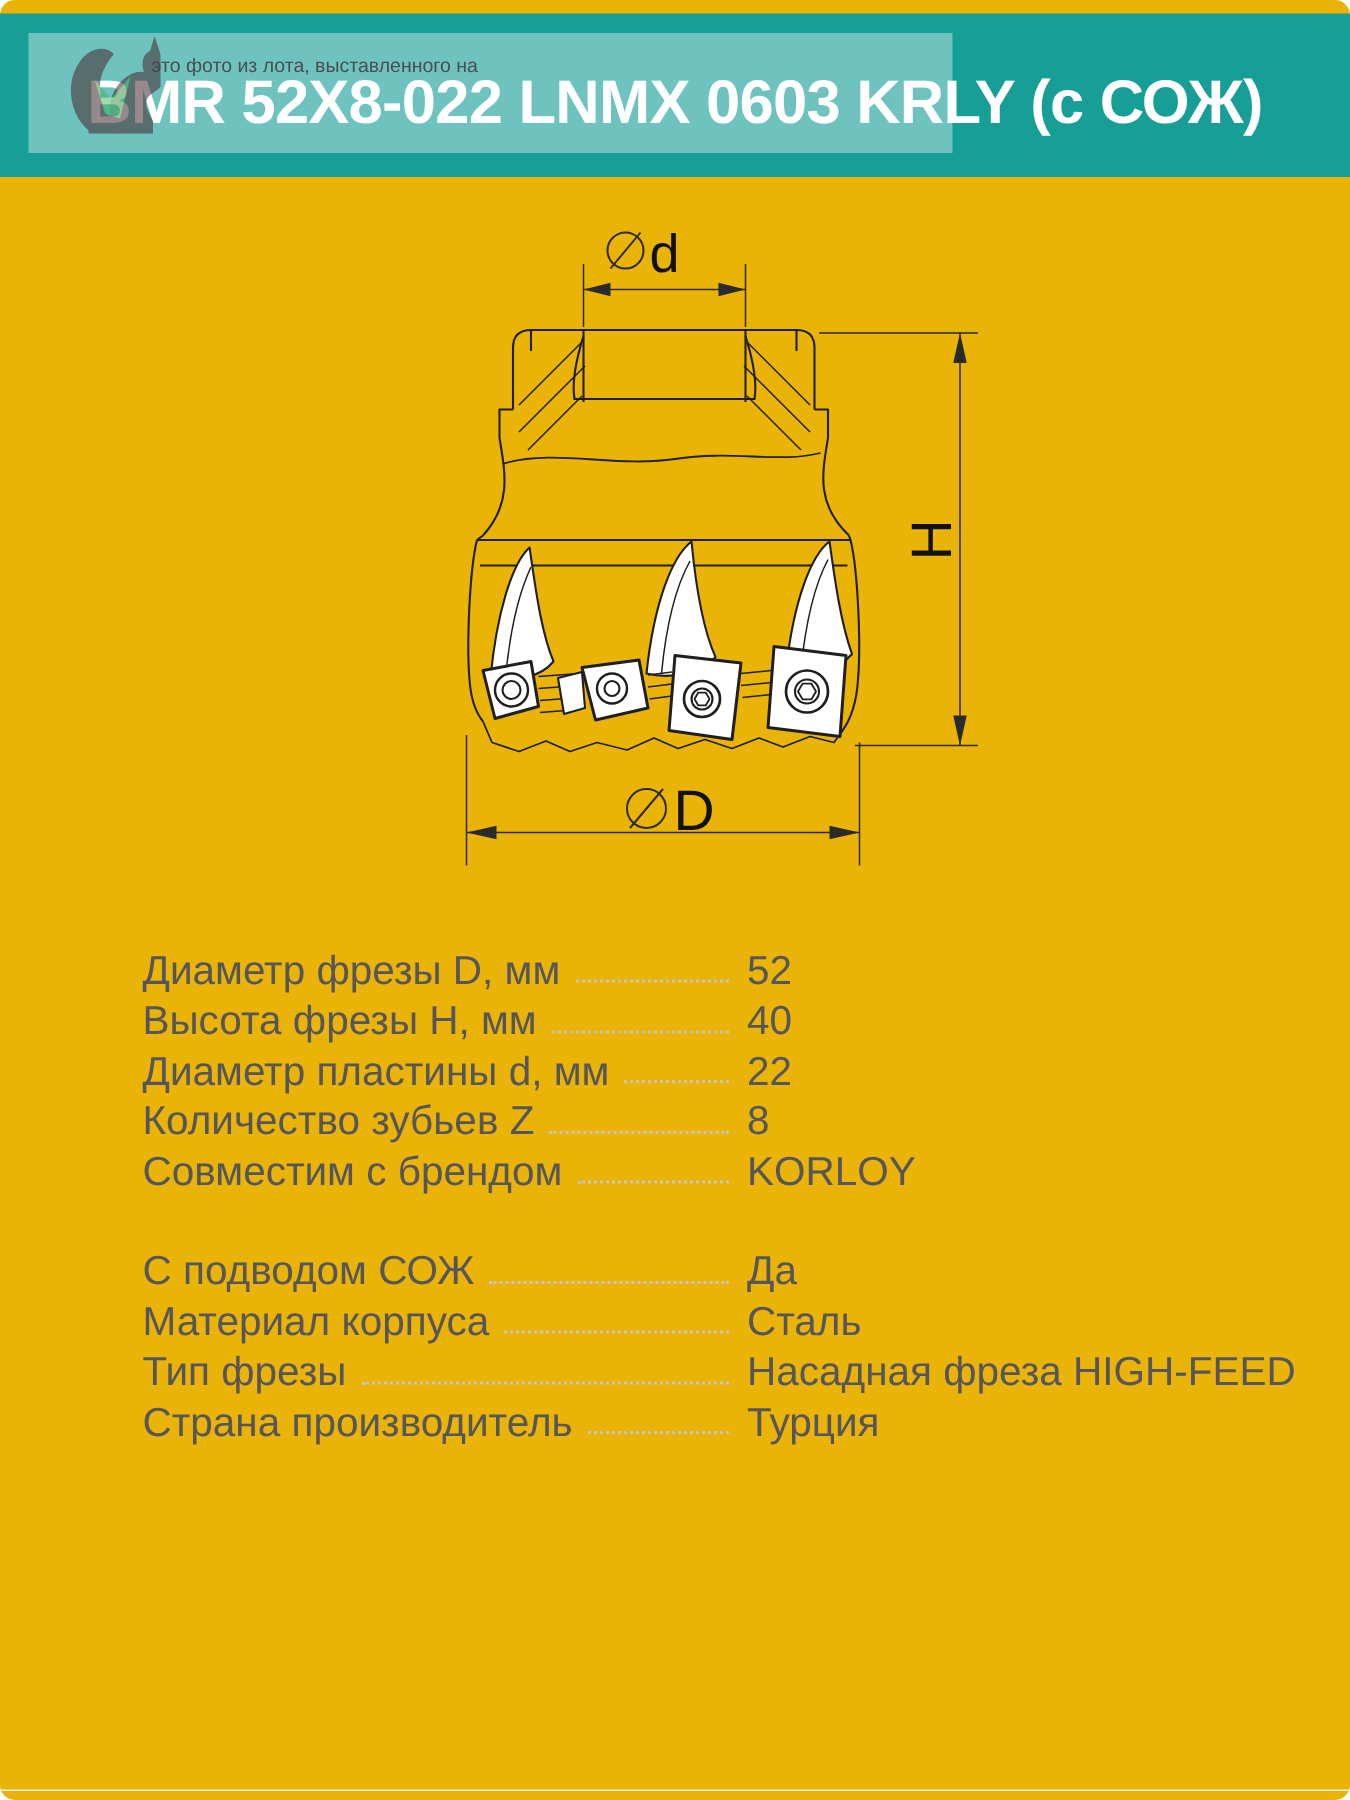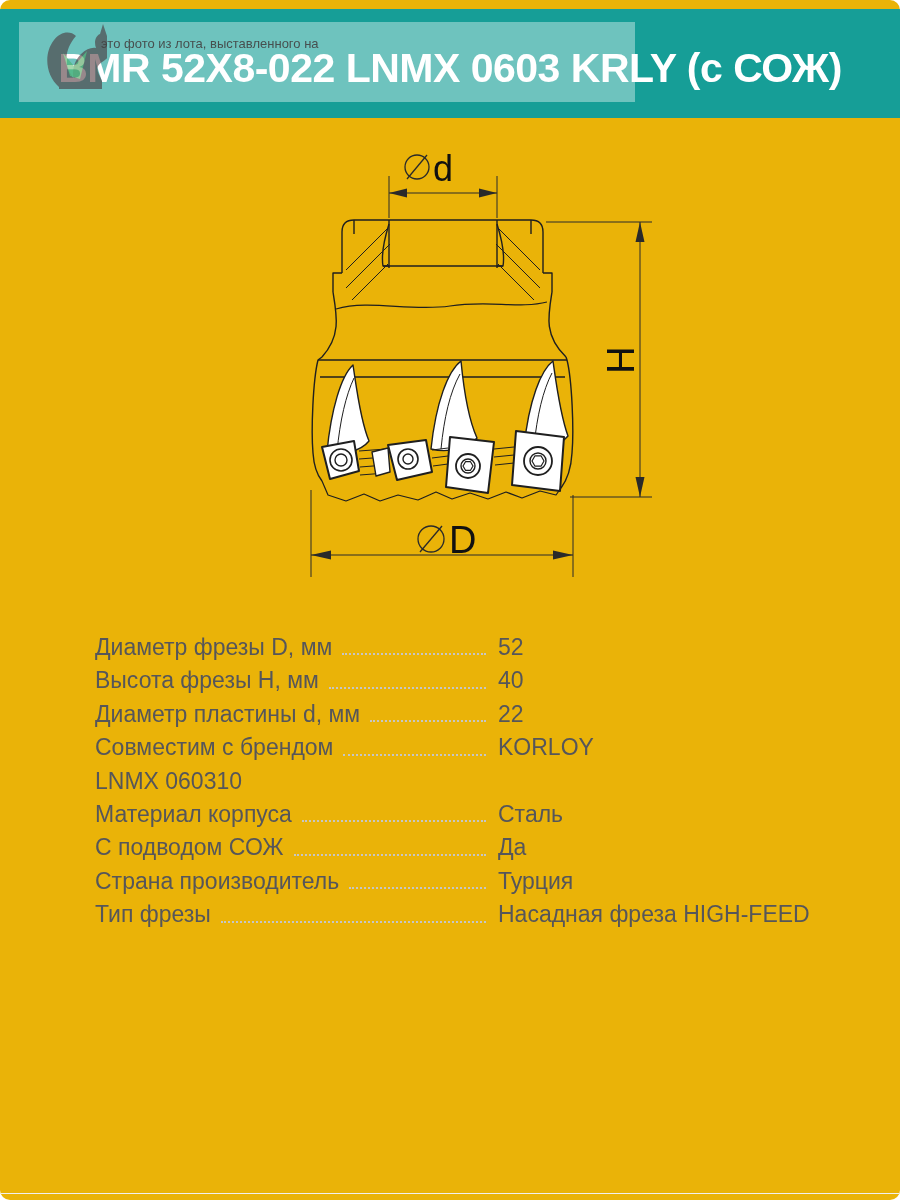--- a/index.html
+++ b/index.html
@@ -19,21 +19,21 @@
   .wm-site{position:absolute;left:104px;top:40px;width:240px;text-align:center;
            font-size:30px;font-weight:bold;color:#14605b;opacity:0.78;z-index:3;
            letter-spacing:0.5px;white-space:nowrap;}
 
   
   .drawing{position:absolute;left:250px;top:140px;width:450px;height:480px;}
 
   
   .specs{position:absolute;left:95px;top:631px;width:782px;}
   .spec-group2{}
-  .spec-row{display:flex;height:33.4px;line-height:33.4px;font-size:23px;color:#56565a;}
+  .spec-row{display:flex;height:33.4px;line-height:33.4px;font-size:27px;color:#56565a;}
   .spec-lhs{width:403px;display:flex;}
   .spec-label{white-space:nowrap;}
   .spec-leader{flex:1;position:relative;margin:0 12px 0 10px;min-width:14px;}
   .spec-leader::after{content:"";position:absolute;left:0;right:0;bottom:9px;
                       border-bottom:2px dotted #c6c6c6;}
   .spec-value{white-space:nowrap;}
 
   .bottom-line{position:absolute;left:0;top:1193px;width:900px;border-top:1px solid #f0f0f0;}
 </style>
 </head>
@@ -169,59 +169,65 @@
           </div>
         <span class="spec-value">40</span>
       </div>
       <div class="spec-row">
         <div class="spec-lhs">
             <span class="spec-label">Диаметр пластины d, мм</span>
             <span class="spec-leader"></span>
           </div>
         <span class="spec-value">22</span>
       </div>
+      <div class="spec-row">
+        <div class="spec-lhs">
+            <span class="spec-label">Количество зубьев Z</span>
+            <span class="spec-leader"></span>
+          </div>
+        <span class="spec-value">8</span>
+      </div>
     </div>
 
     <div class="spec-group2">
       <div class="spec-row">
         <div class="spec-lhs">
             <span class="spec-label">Совместим с брендом</span>
             <span class="spec-leader"></span>
           </div>
         <span class="spec-value">KORLOY</span>
       </div>
       <div class="spec-row">
-        <span class="spec-value">LNMX 060310</span>
+      </div>
+      <div class="spec-row">
+        <div class="spec-lhs">
+            <span class="spec-label">С подводом СОЖ</span>
+            <span class="spec-leader"></span>
+          </div>
+        <span class="spec-value">Да</span>
       </div>
       <div class="spec-row">
         <div class="spec-lhs">
             <span class="spec-label">Материал корпуса</span>
             <span class="spec-leader"></span>
           </div>
         <span class="spec-value">Сталь</span>
       </div>
       <div class="spec-row">
         <div class="spec-lhs">
-            <span class="spec-label">С подводом СОЖ</span>
-            <span class="spec-leader"></span>
-          </div>
-        <span class="spec-value">Да</span>
+            <span class="spec-label">Тип фрезы</span>
+            <span class="spec-leader"></span>
+          </div>
+        <span class="spec-value">Насадная фреза HIGH-FEED</span>
       </div>
       <div class="spec-row">
         <div class="spec-lhs">
             <span class="spec-label">Страна производитель</span>
             <span class="spec-leader"></span>
           </div>
         <span class="spec-value">Турция</span>
-      </div>
-      <div class="spec-row">
-        <div class="spec-lhs">
-            <span class="spec-label">Тип фрезы</span>
-            <span class="spec-leader"></span>
-          </div>
-        <span class="spec-value">Насадная фреза HIGH-FEED</span>
       </div>
     </div>
 
   </div>
 
   <div class="bottom-line"></div>
 </div>
 
 </body></html>

